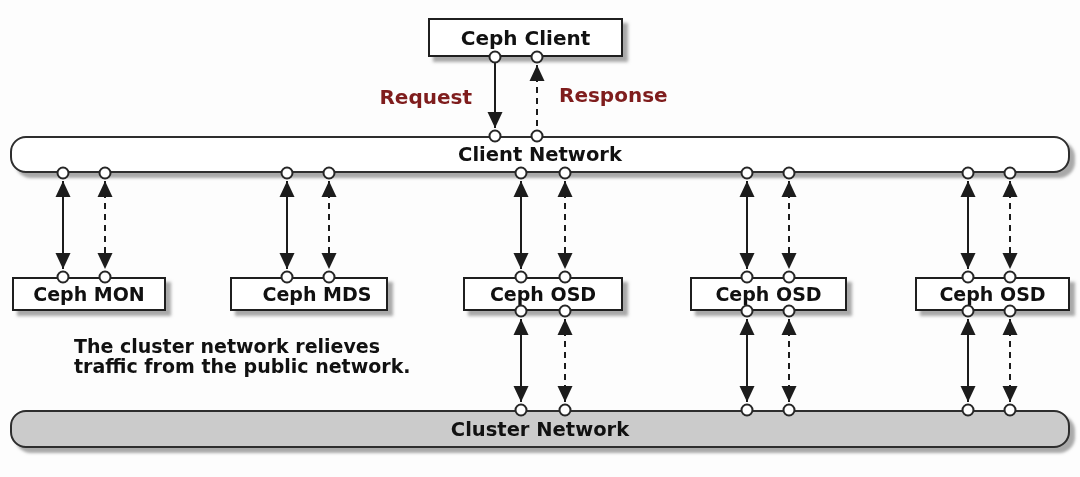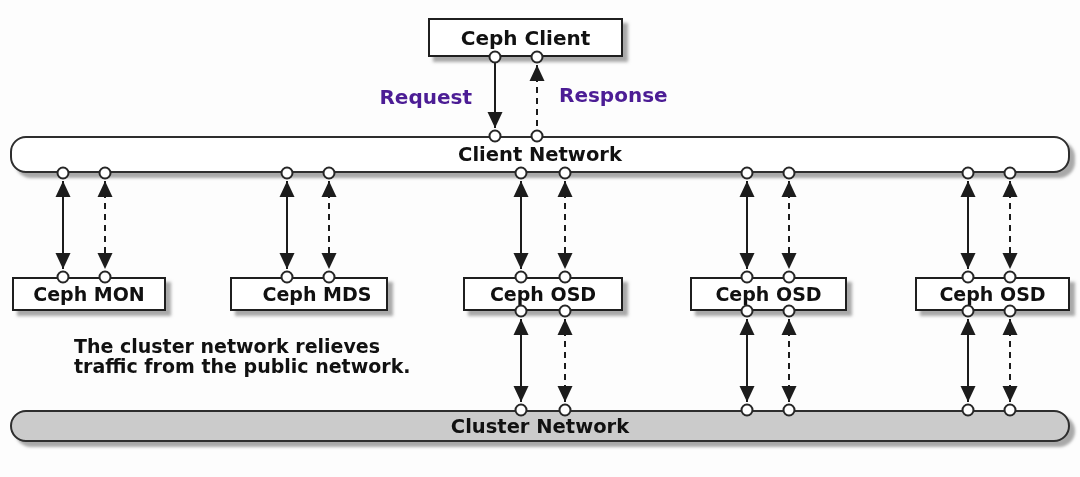--- a/index.html
+++ b/index.html
@@ -25,31 +25,31 @@
     align-items: center;
     justify-content: center;
     font-weight: bold;
     color: #111111;
     font-size: 19px;
     white-space: nowrap;
   }
   .client-box { left: 428px; top: 18px; width: 195px; height: 39px; font-size: 20px; }
   .bar { border-radius: 16px; border-color: #2e2e2e; }
   .public-bar  { left: 10px; top: 136px; width: 1060px; height: 37px; font-size: 19.5px; }
-  .cluster-bar { left: 10px; top: 410px; width: 1060px; height: 32px; background: #cbcbcb; font-size: 19.5px; }
+  .cluster-bar { left: 10px; top: 410px; width: 1060px; height: 38px; background: #cbcbcb; font-size: 19.5px; }
   .node-mon   { left: 12px;   top: 277px; width: 154px; height: 34px; }
   .node-mds   { left: 230px; top: 277px; width: 158px; height: 34px; padding-left: 16px; }
   .node-osd1  { left: 463px; top: 277px; width: 160px; height: 34px; }
   .node-osd2  { left: 690px; top: 277px; width: 157px; height: 34px; }
   .node-osd3  { left: 915px; top: 277px; width: 155px; height: 34px; }
   .float-label {
     position: absolute;
     font-weight: bold;
     font-size: 20px;
-    color: #4c1d95;
+    color: #7f1d1d;
     white-space: nowrap;
   }
   .request-label  { left: 340px; top: 85px; width: 132px; text-align: right; }
   .response-label { left: 559px; top: 83px; }
   .note {
     position: absolute;
     left: 58px;
     top: 336px;
     font-weight: bold;
     font-size: 19px;

